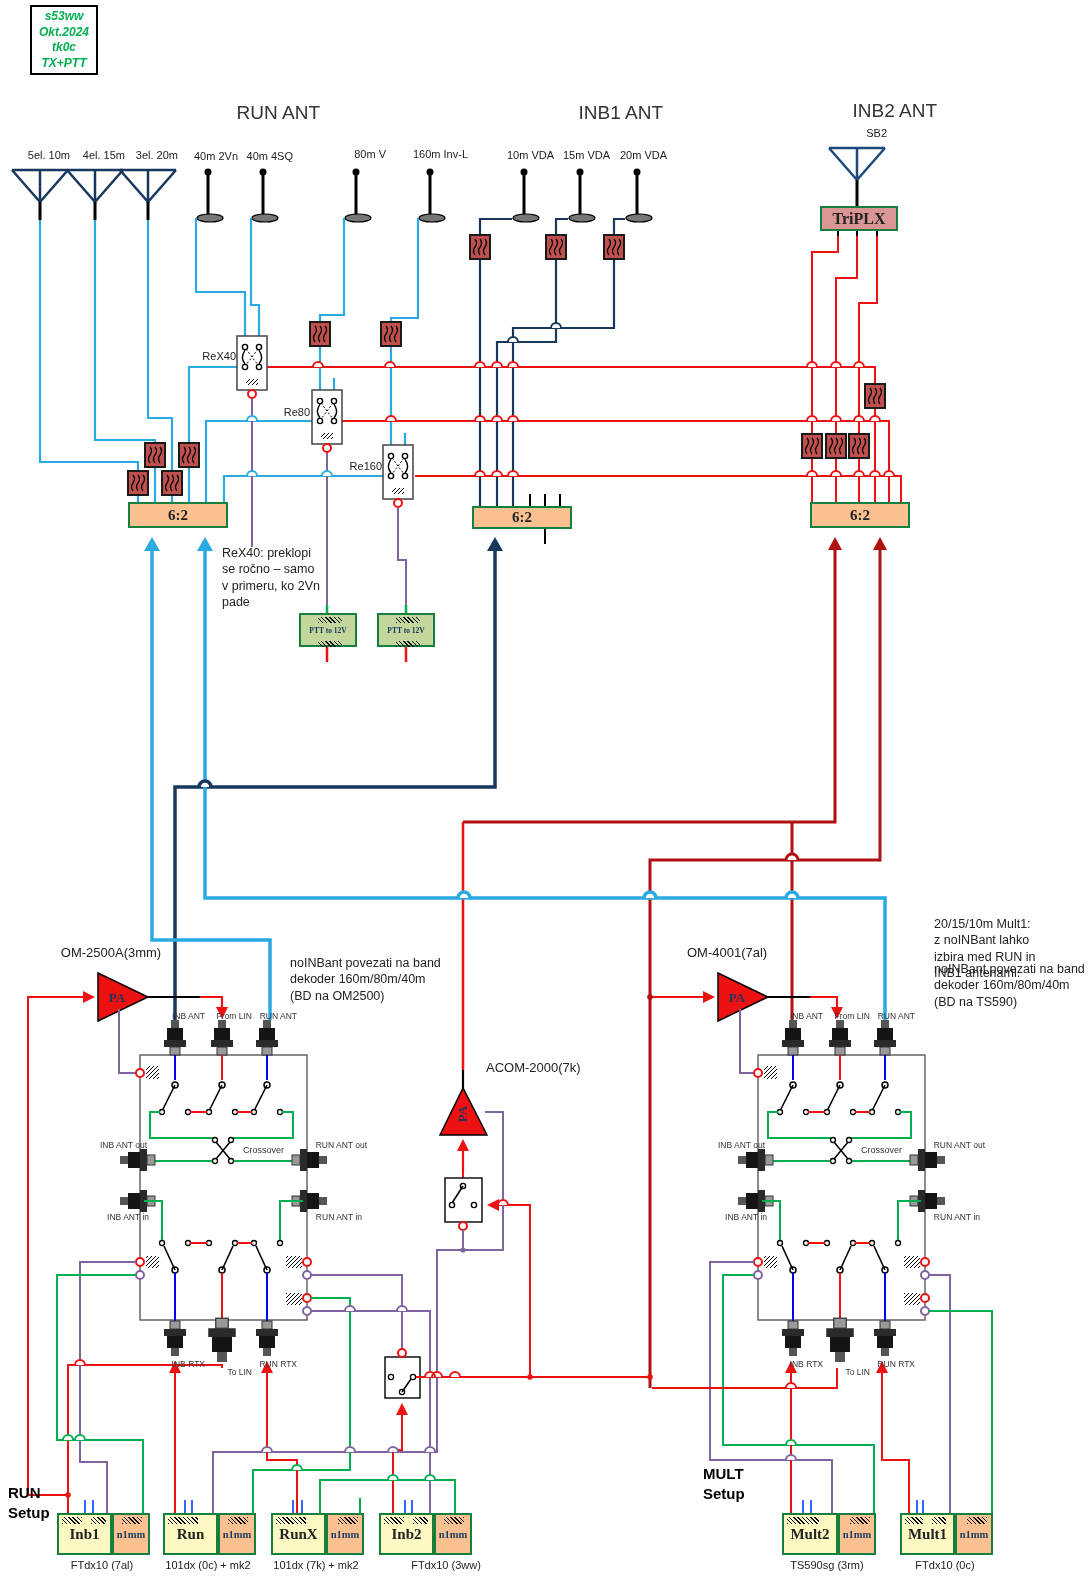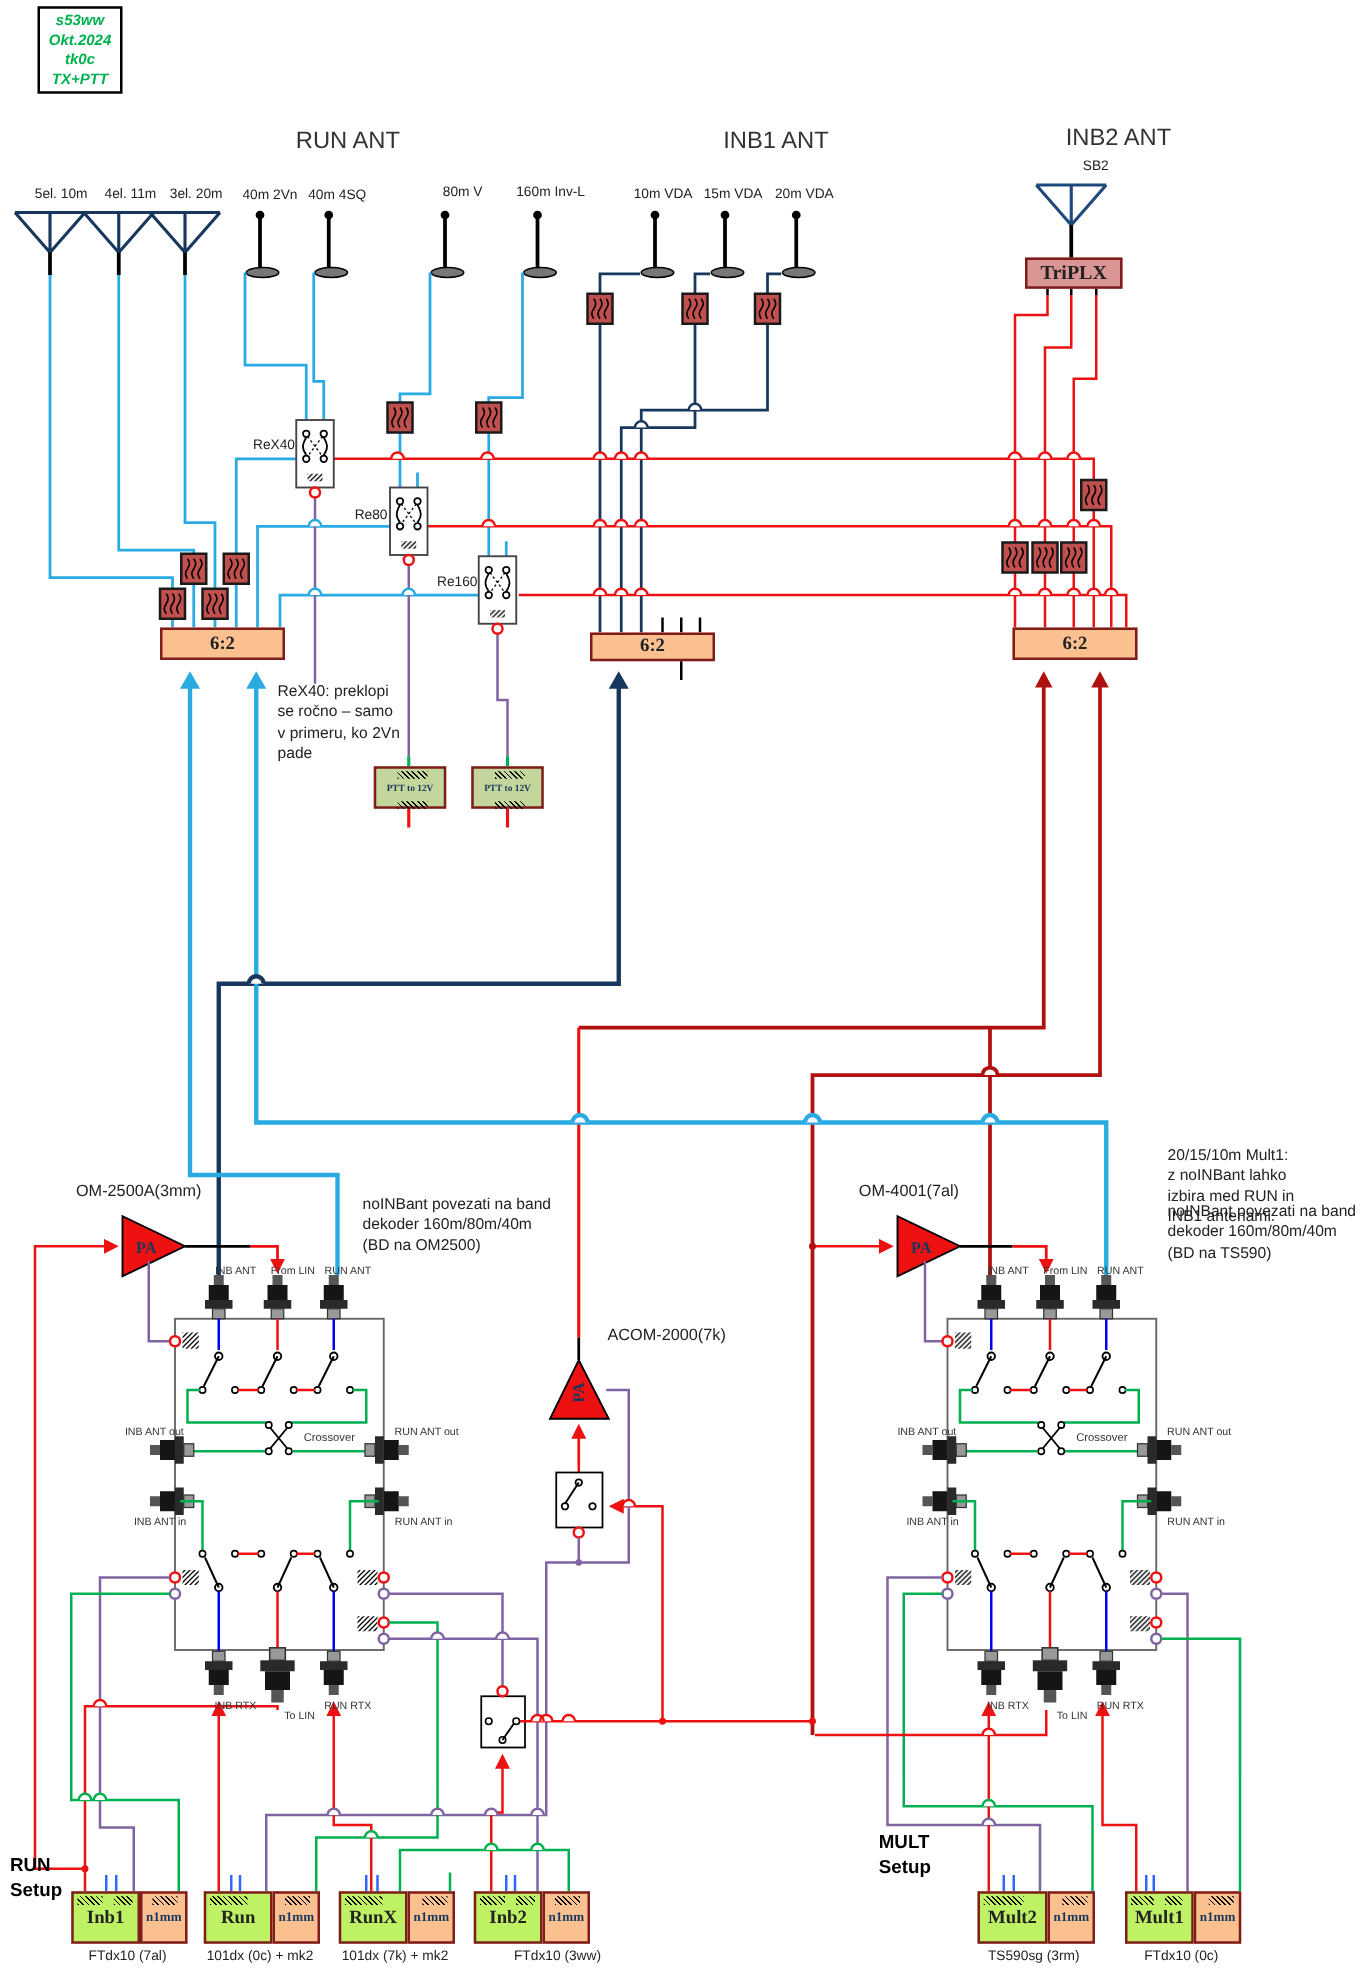--- a/index.html
+++ b/index.html
@@ -3,27 +3,27 @@
 <meta charset="utf-8">
 <style>
   html,body{margin:0;padding:0;background:#fff;}
   #stage{position:relative;width:1089px;height:1577px;background:#fff;overflow:hidden;
          font-family:"Liberation Sans",sans-serif;color:#222;}
   #wires{position:absolute;left:0;top:0;}
   .lb{position:absolute;font-size:11px;line-height:1.15;text-align:right;color:#222;}
   .title{font-size:19px;color:#333;}
   .small{font-size:8.5px;color:#333;}
   .note{position:absolute;font-size:12.5px;line-height:1.3;text-align:left;white-space:pre-line;color:#222;}
-  .box{position:absolute;box-sizing:border-box;border:2px solid #7f1d1d;display:flex;align-items:center;justify-content:center;}
+  .box{position:absolute;box-sizing:border-box;border:2px solid #15803d;display:flex;align-items:center;justify-content:center;}
   .six2{background:#FAC090;font:bold 15px "Liberation Serif",serif;}
   .triplx{background:#D99694;font:bold 16px "Liberation Serif",serif;}
   .pttbox{background:#C3D69B;border-width:2px;font:bold 7.5px "Liberation Serif",serif;color:#17375D;}
   .corner{border:2px solid #000;background:#fff;font:bold italic 12px "Liberation Sans",sans-serif;
           color:#00B050;text-align:center;white-space:pre-line;line-height:1.3;padding-top:2px;}
-  .radioG{background:#bef264;font:bold 15px "Liberation Serif",serif;}
+  .radioG{background:#fef9c3;font:bold 15px "Liberation Serif",serif;}
   .radioO{background:#FAC090;font:bold 10.5px "Liberation Serif",serif;color:#17375D;}
   .hatch{position:absolute;background:repeating-linear-gradient(45deg,#000 0 1px,transparent 1px 3px);}
   .pa{position:absolute;font:bold 13px "Liberation Serif",serif;color:#17375D;text-align:center;}
   .setup{position:absolute;font-weight:bold;font-size:15px;white-space:pre-line;line-height:1.35;color:#000;}
   .cap{position:absolute;font-size:11px;text-align:center;color:#222;}
 </style>
 </head>
 <body>
 
 <div id="stage">
@@ -377,21 +377,21 @@
 Okt.2024
 tk0c
 TX+PTT</div>
 
 <div class="lb title" style="left:160px;top:102px;width:160px;">RUN ANT</div>
 <div class="lb title" style="left:503px;top:102px;width:160px;">INB1 ANT</div>
 <div class="lb title" style="left:777px;top:100px;width:160px;">INB2 ANT</div>
 <div class="lb" style="left:827px;top:127px;width:60px;">SB2</div>
 
 <div class="lb" style="left:10px;top:149px;width:60px;">5el. 10m</div>
-<div class="lb" style="left:65px;top:149px;width:60px;">4el. 11m</div>
+<div class="lb" style="left:65px;top:149px;width:60px;">4el. 15m</div>
 <div class="lb" style="left:118px;top:149px;width:60px;">3el. 20m</div>
 <div class="lb" style="left:178px;top:150px;width:60px;">40m 2Vn</div>
 <div class="lb" style="left:233px;top:150px;width:60px;">40m 4SQ</div>
 <div class="lb" style="left:326px;top:148px;width:60px;">80m V</div>
 <div class="lb" style="left:393px;top:148px;width:75px;">160m Inv-L</div>
 <div class="lb" style="left:494px;top:149px;width:60px;">10m VDA</div>
 <div class="lb" style="left:550px;top:149px;width:60px;">15m VDA</div>
 <div class="lb" style="left:607px;top:149px;width:60px;">20m VDA</div>
 
 <div class="lb" style="left:192px;top:350px;width:44px;text-align:right;">ReX40</div>

